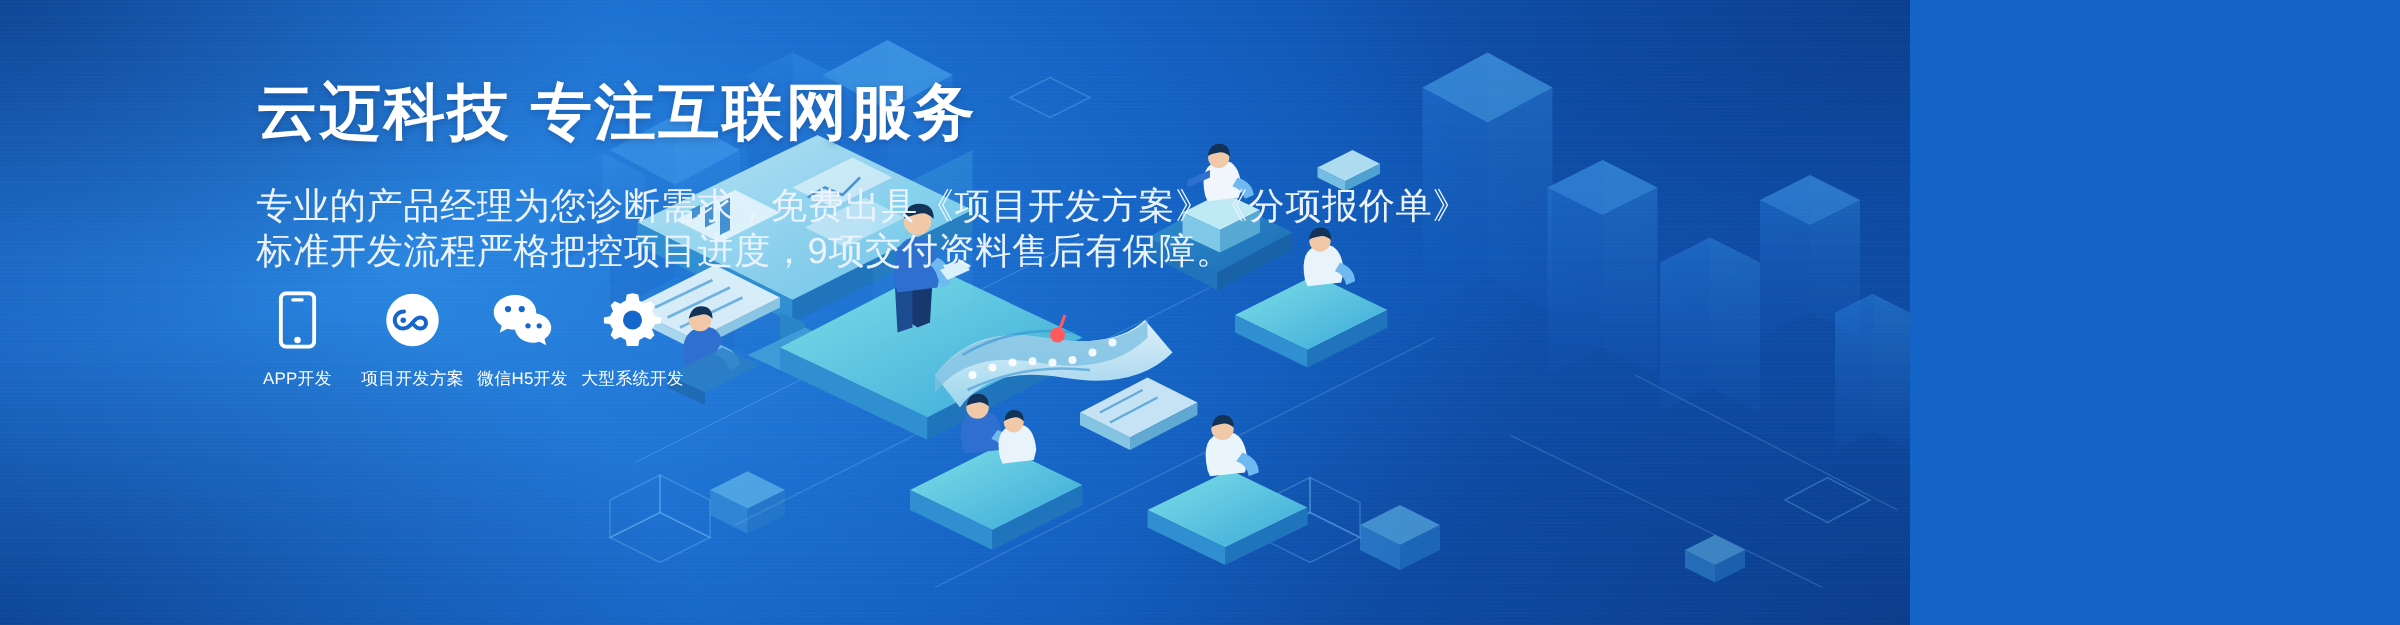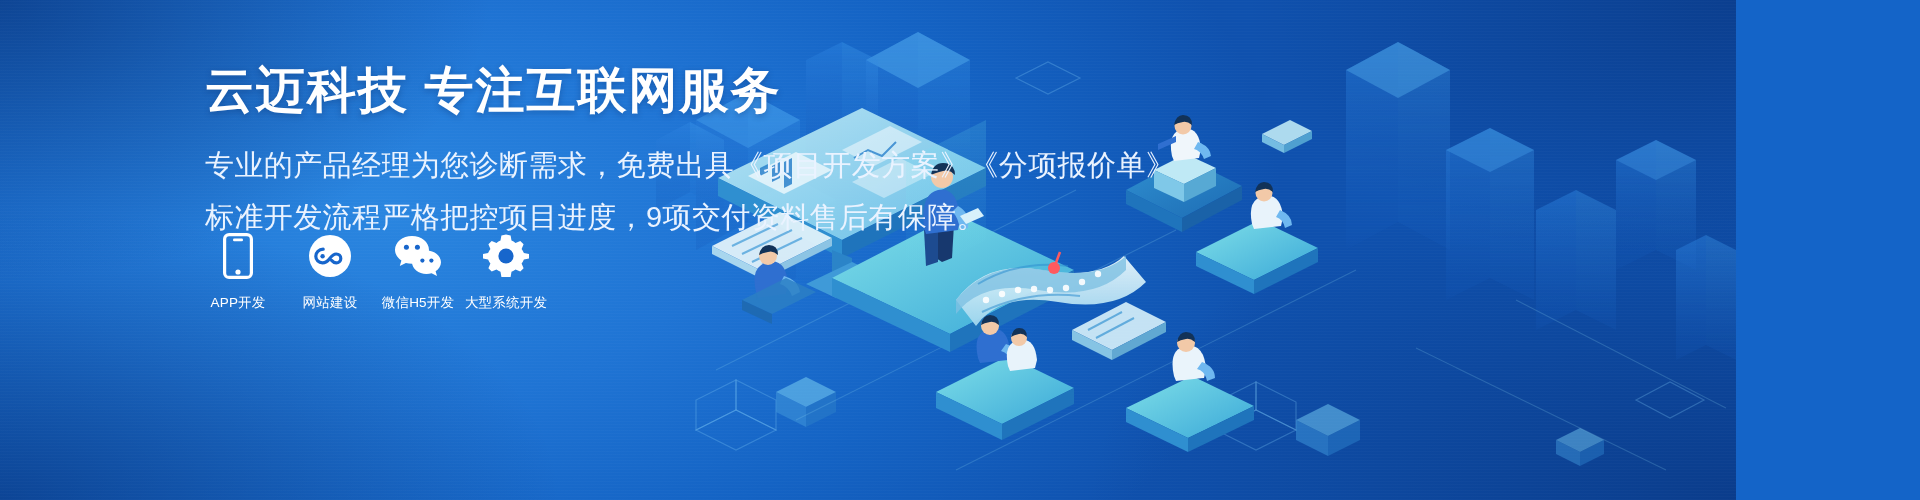--- a/index.html
+++ b/index.html
@@ -2,21 +2,21 @@
 <html><head>
 <meta charset="utf-8">
 <style>
   html,body{margin:0;padding:0;}
   body{
     width:1920px;height:500px;overflow:hidden;
     font-family:"Liberation Sans","DejaVu Sans",sans-serif;
     background:#1464c8;
   }
   .banner{
-    position:relative;width:1736px;height:500px;overflow:hidden;
+    position:relative;width:1528px;height:500px;overflow:hidden;
     background:
       radial-gradient(ellipse 900px 520px at 22% 42%, #2a86e0 0%, #1f74d4 38%, #1463c4 68%, #0f51ae 100%),
       linear-gradient(120deg,#0c47a4 0%,#1464c8 30%,#2179d8 52%,#1563c6 74%,#0d4aa6 100%);
   }
   
   .vig{position:absolute;inset:0;
     background:
       radial-gradient(ellipse 700px 400px at 0% 0%, rgba(6,40,105,.55), rgba(6,40,105,0) 70%),
       radial-gradient(ellipse 700px 400px at 100% 0%, rgba(6,40,105,.45), rgba(6,40,105,0) 70%),
       radial-gradient(ellipse 800px 420px at 0% 100%, rgba(6,40,105,.5), rgba(6,40,105,0) 70%),
@@ -28,21 +28,21 @@
     pointer-events:none;opacity:.55;}
 
   
   .copy{position:absolute;left:205px;top:62px;width:700px;}
   .title{
     color:#ffffff;font-size:49px;font-weight:bold;letter-spacing:2px;
     line-height:1.15;margin:0 0 30px 0;white-space:nowrap;
     text-shadow:0 2px 6px rgba(3,30,80,.28);
   }
   .sub{color:#eaf3ff;font-size:29px;line-height:34px;letter-spacing:.4px;margin:0;white-space:nowrap;}
-  .sub + .sub{margin-top:18px;text-align:right;}
+  .sub + .sub{margin-top:2px;text-align:right;}
 
   
   .icons{position:absolute;left:202px;top:232px;display:flex;align-items:flex-end;gap:16px;}
   .svc{width:72px;display:flex;flex-direction:column;align-items:center;cursor:pointer;}
   .svc .glyph{height:48px;display:flex;align-items:center;justify-content:center;margin-bottom:14px;}
   .svc .lbl{color:#ffffff;font-size:13.5px;letter-spacing:.2px;white-space:nowrap;}
   .svc:nth-child(1){margin-right:4px;}
   .svc:nth-child(5){width:100px;text-align:right;}
 
   
@@ -348,21 +348,21 @@
     </div>
 
     <div class="svc">
       <span class="glyph">
         <svg width="44" height="44" viewBox="0 0 44 44">
           <circle cx="22" cy="22" r="21" fill="#ffffff"></circle>
           <path d="M15.2 15.2 c-4.4 0 -7.4 3.2 -7.4 7 0 3.6 2.8 6.6 6.6 6.6 3.4 0 5.8 -2.2 7.6 -4.6 1.8 -2.4 3.6 -4.2 6.2 -4.2 2.6 0 4.6 1.8 4.6 4.4 0 2.6 -2 4.4 -4.6 4.4 -2 0 -3.4 -1 -4.6 -2.4" fill="none" stroke="#1766cc" stroke-width="3.2" stroke-linecap="round"></path>
           <circle cx="14.6" cy="22.2" r="2.2" fill="#1766cc"></circle>
         </svg>
       </span>
-      <span class="lbl">网站建设</span>
+      <span class="lbl">项目开发方案</span>
     </div>
 
     <div class="svc">
       <span class="glyph">
         <svg width="50" height="46" viewBox="0 0 50 46">
           <path d="M19 3 C9.6 3 2 9.2 2 16.8 c0 4.3 2.5 8.2 6.4 10.7 l-1.6 5.6 6.1 -3.1 c1.9 .5 3.9 .8 6.1 .8 9.4 0 17 -6.2 17 -13.9 C36 9.2 28.4 3 19 3 z" fill="#ffffff"></path>
           <circle cx="13.4" cy="14.2" r="2.5" fill="#1766cc"></circle>
           <circle cx="24.4" cy="14.2" r="2.5" fill="#1766cc"></circle>
           <path d="M33.5 17.5 c-8 0 -14.5 5.3 -14.5 11.8 0 6.5 6.5 11.8 14.5 11.8 1.8 0 3.5 -.3 5.1 -.8 l5.4 2.8 -1.4 -4.9 c3.3 -2.1 5.4 -5.3 5.4 -8.9 0 -6.5 -6.5 -11.8 -14.5 -11.8 z" fill="#ffffff"></path>
           <circle cx="29.4" cy="27.6" r="2.1" fill="#1766cc"></circle>

